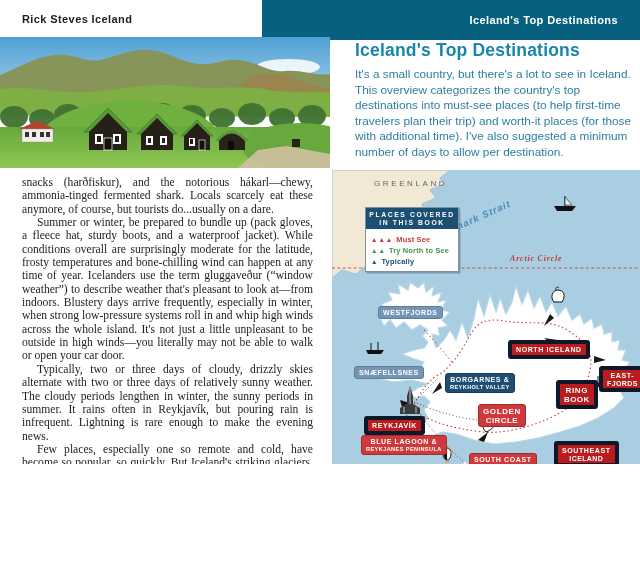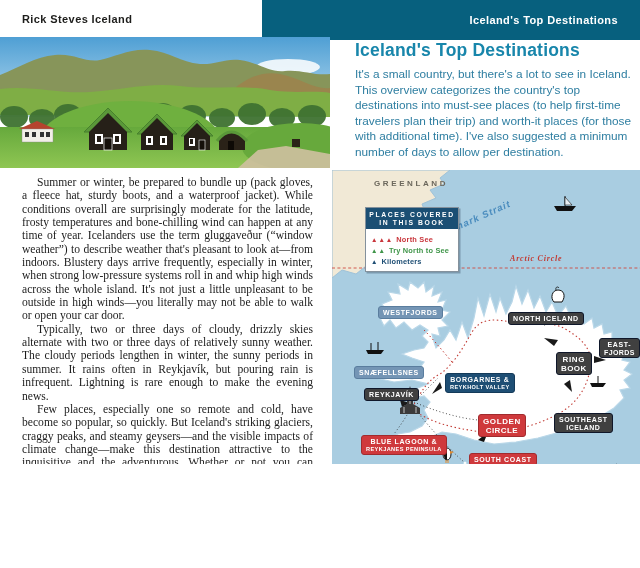--- a/index.html
+++ b/index.html
@@ -27,21 +27,21 @@
   
   .r-title{position:absolute;left:355px;top:40px;font-size:17.5px;font-weight:bold;
            color:#1886ab;letter-spacing:.2px;}
   .r-intro{position:absolute;left:355px;top:67px;width:282px;font-size:11.8px;
            line-height:15.6px;color:#2e7ea1;}
 
   
   .map{position:absolute;left:332px;top:170px;width:308px;height:398px;background:#a9cde1;}
   .map svg{position:absolute;left:0;top:0;}
   .maplabel{position:absolute;white-space:nowrap;}
-  .greenland{left:42px;top:9px;font-size:8px;font-weight:bold;letter-spacing:2.6px;color:#6b675c;}
+  .greenland{left:42px;top:9px;font-size:8px;font-weight:normal;letter-spacing:2.6px;color:#6b675c;}
   .denmark{left:100px;top:44px;transform:rotate(-24deg);color:#4a8cbe;font-style:italic;
            font-weight:bold;font-size:9.5px;letter-spacing:1px;}
   .arctic{left:178px;top:84px;color:#c23c35;font-style:italic;font-weight:bold;font-size:8px;
           font-family:"Liberation Serif",serif;letter-spacing:.8px;}
   .ocean{left:128px;top:340px;width:115px;text-align:center;color:#3b87b7;font-weight:bold;
          font-style:italic;font-size:10.5px;line-height:12px;}
   .vinland{left:42px;top:321px;color:#3a3a3a;font-style:italic;font-size:6.5px;line-height:7px;
            text-align:center;font-family:"Liberation Serif",serif;}
 
   
@@ -52,21 +52,21 @@
   .legend-body{padding:4px 5px 3px;}
   .legend-row{font-size:7.4px;font-weight:bold;margin:2px 0;letter-spacing:.2px;}
   .legend-row .marks{font-size:6.5px;margin-right:3px;letter-spacing:1px;}
   .lg-red{color:#c9363c;} .lg-green{color:#3f9549;} .lg-navy{color:#1e4e74;}
 
   
   .badge{position:absolute;color:#fff;font-size:7px;font-weight:bold;letter-spacing:.6px;
          text-align:center;padding:2px 4px 1px;border-radius:3px;line-height:7.5px;
          white-space:nowrap;}
   .badge .sub{display:block;font-size:5.6px;letter-spacing:.4px;}
-  .b-green{background:#404040;border:1px solid #0f172a;}
+  .b-green{background:#b91c1c;border:4px solid #0f172a;margin-top:28px;}
   .b-red{background:#cf393c;border:1px solid #a12b2e;}
   .b-navy{background:#1e4e74;border:1px solid #143a59;}
   .b-slate{background:#7495b5;border:1px solid #5a7d9e;}
 
   
   .scale{position:absolute;left:245px;top:331px;width:68px;text-align:center;color:#2a2a2a;
          font-size:6.5px;font-weight:bold;}
   .scale .br-km{height:4px;border-left:1px solid #2a2a2a;border-right:1px solid #2a2a2a;
                 border-bottom:1px solid #2a2a2a;width:34px;margin:1px auto 2px;}
   .scale .br-mi{height:4px;border-left:1px solid #2a2a2a;border-right:1px solid #2a2a2a;
@@ -157,20 +157,21 @@
       <g>
         <path d="M219,103 Q231,88 245,103 L245,113 L219,113 Z" fill="#2a2218"></path>
         <path d="M217,104 Q231,86 247,104" fill="none" stroke="#5a9839" stroke-width="3"></path>
         <rect x="228" y="104" width="6" height="9" fill="#0e0a06"></rect>
       </g>
       <rect x="292" y="102" width="8" height="8" fill="#2a2218"></rect>
     </svg>
   </div>
 
   <div class="leftcol">
+    <p>snacks (harðfiskur), and the notorious hákarl—chewy, ammonia-tinged fermented shark. Locals scarcely eat these anymore, of course, but tourists do...usually on a dare.</p>
     <p class="ind">Summer or winter, be prepared to bundle up (pack gloves, a fleece hat, sturdy boots, and a waterproof jacket). While conditions overall are surprisingly moderate for the latitude, frosty temperatures and bone-chilling wind can happen at any time of year. Icelanders use the term gluggaveður (“window weather”) to describe weather that's pleasant to look at—from indoors. Blustery days arrive frequently, especially in winter, when strong low-pressure systems roll in and whip high winds across the whole island. It's not just a little unpleasant to be outside in high winds—you literally may not be able to walk or open your car door.</p>
     <p class="ind">Typically, two or three days of cloudy, drizzly skies alternate with two or three days of relatively sunny weather. The cloudy periods lengthen in winter, the sunny periods in summer. It rains often in Reykjavík, but pouring rain is infrequent. Lightning is rare enough to make the evening news.</p>
     <p class="ind">Few places, especially one so remote and cold, have become so popular, so quickly. But Iceland's striking glaciers, craggy peaks, and steamy geysers—and the visible impacts of climate change—make this destination attractive to the inquisitive and the adventurous. Whether or not you can pronounce the names on its map, Iceland is a rewarding place to travel.</p>
   </div>
   <div class="pagenum">12</div>
 
   <div class="r-title">Iceland's Top Destinations</div>
   <div class="r-intro">It's a small country, but there's a lot to see in Iceland. This overview categorizes the country's top destinations into must-see places (to help first-time travelers plan their trip) and worth-it places (for those with additional time). I've also suggested a minimum number of days to allow per destination.</div>
 
   <div class="map">
@@ -275,46 +276,46 @@
     <div class="maplabel vinland">
       <span>To</span><br><span>Vinland</span>
     </div>
 
     <div class="legend">
       <div class="legend-hdr">
         <span>PLACES COVERED</span><br><span>IN THIS BOOK</span>
       </div>
       <div class="legend-body">
         <div class="legend-row lg-red">
-          <span class="marks">▲▲▲</span><span>North See</span>
+          <span class="marks">▲▲▲</span><span>Must See</span>
         </div>
         <div class="legend-row lg-green">
           <span class="marks">▲▲</span><span>Try North to See</span>
         </div>
         <div class="legend-row lg-navy">
-          <span class="marks">▲</span><span>Kilometers</span>
+          <span class="marks">▲</span><span>Typically</span>
         </div>
       </div>
     </div>
 
     <div class="badge b-slate" style="left:46px;top:136px;">
       <span>WESTFJORDS</span></div>
     <div class="badge b-green" style="left:176px;top:142px;">
       <span>NORTH ICELAND</span></div>
     <div class="badge b-green" style="left:267px;top:168px;">
       <span>EAST-</span><span class="sub" style="font-size:7px;">FJORDS</span></div>
     <div class="badge b-green" style="left:224px;top:182px;font-size:8px;line-height:9px;">
       <span>RING</span><span class="sub" style="font-size:8px;">BOOK</span></div>
     <div class="badge b-slate" style="left:22px;top:196px;">
       <span>SNÆFELLSNES</span></div>
     <div class="badge b-navy" style="left:113px;top:203px;">
       <span>BORGARNES &amp;</span><span class="sub">REYKHOLT VALLEY</span></div>
     <div class="badge b-green" style="left:32px;top:218px;">
       <span>REYKJAVÍK</span></div>
-    <div class="badge b-red" style="left:146px;top:244px;font-size:8px;line-height:9px;">
+    <div class="badge b-red" style="left:146px;top:234px;font-size:8px;line-height:9px;">
       <span>GOLDEN</span><span class="sub" style="font-size:8px;">CIRCLE</span></div>
     <div class="badge b-green" style="left:222px;top:243px;">
       <span>SOUTHEAST</span><span class="sub" style="font-size:7px;">ICELAND</span></div>
     <div class="badge b-red" style="left:29px;top:265px;">
       <span>BLUE LAGOON &amp;</span><span class="sub">REYKJANES PENINSULA</span></div>
     <div class="badge b-red" style="left:137px;top:283px;">
       <span>SOUTH COAST</span></div>
     <div class="badge b-green" style="left:137px;top:308px;">
       <span>WESTMAN</span><span class="sub" style="font-size:7px;">ISLANDS</span></div>
 

